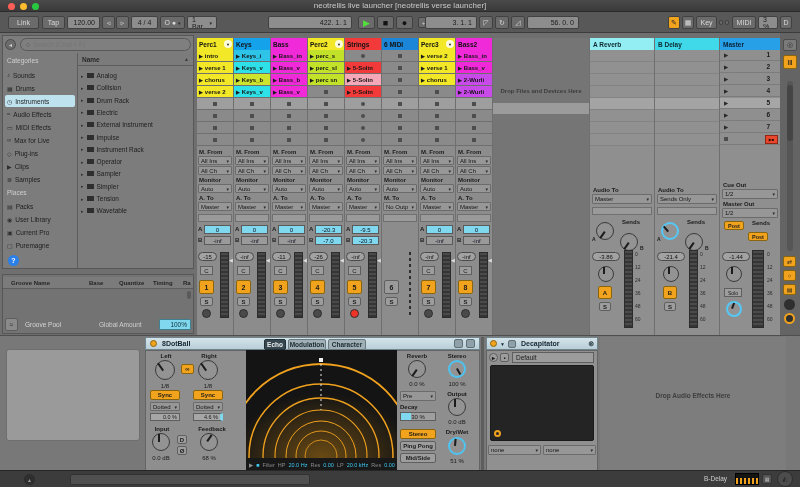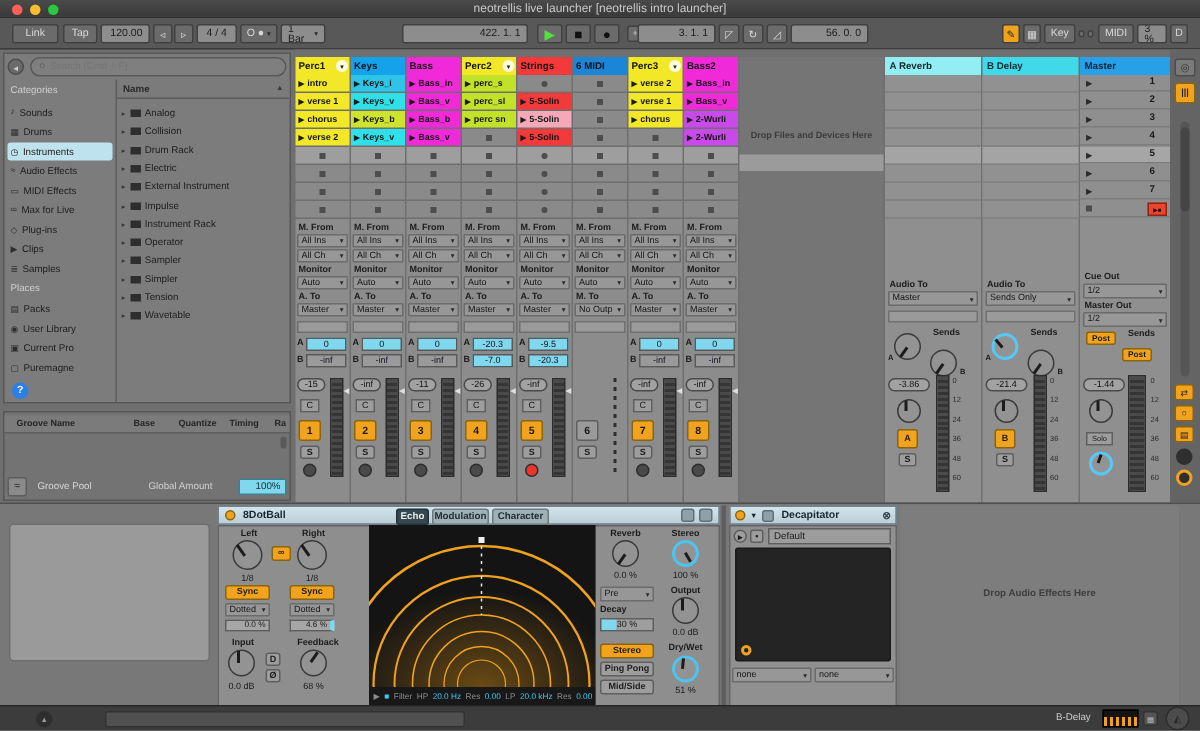--- a/index.html
+++ b/index.html
@@ -35,21 +35,21 @@
   .filterbar .g{color:#8a8a8a}
   .devtitle{position:absolute;height:13px;background:linear-gradient(#d4e4ea,#b9ced8);border:1px solid #70848e;display:flex;align-items:center;font-size:7px;font-weight:700;color:#152530}
 </style>
 </head>
 <body>
 
 <div id="titlebar">
   <span class="tlight" style="left:8px;background:#ff5f57"></span>
   <span class="tlight" style="left:20px;background:#febc2e"></span>
   <span class="tlight" style="left:32px;background:#28c840"></span>
-  <span>neotrellis live launcher  [neotrellis intro launcher]</span>
+  <span>neotrellis live launcher  [neotrellis verse launcher]</span>
 </div>
 
 <div id="transport">
   <div class="tbtn" style="left:8px;width:31px">Link</div>
   <div class="tbtn" style="left:42px;width:23px">Tap</div>
   <div class="tnum" style="left:67px;width:33px">120.00</div>
   <div class="tbtn" style="left:102px;width:13px">◃</div>
   <div class="tbtn" style="left:116px;width:13px">▹</div>
   <div class="tnum" style="left:131px;width:27px;justify-content:center">4 / 4</div>
   <div class="tbtn dda" style="left:160px;width:25px">O ●</div>

